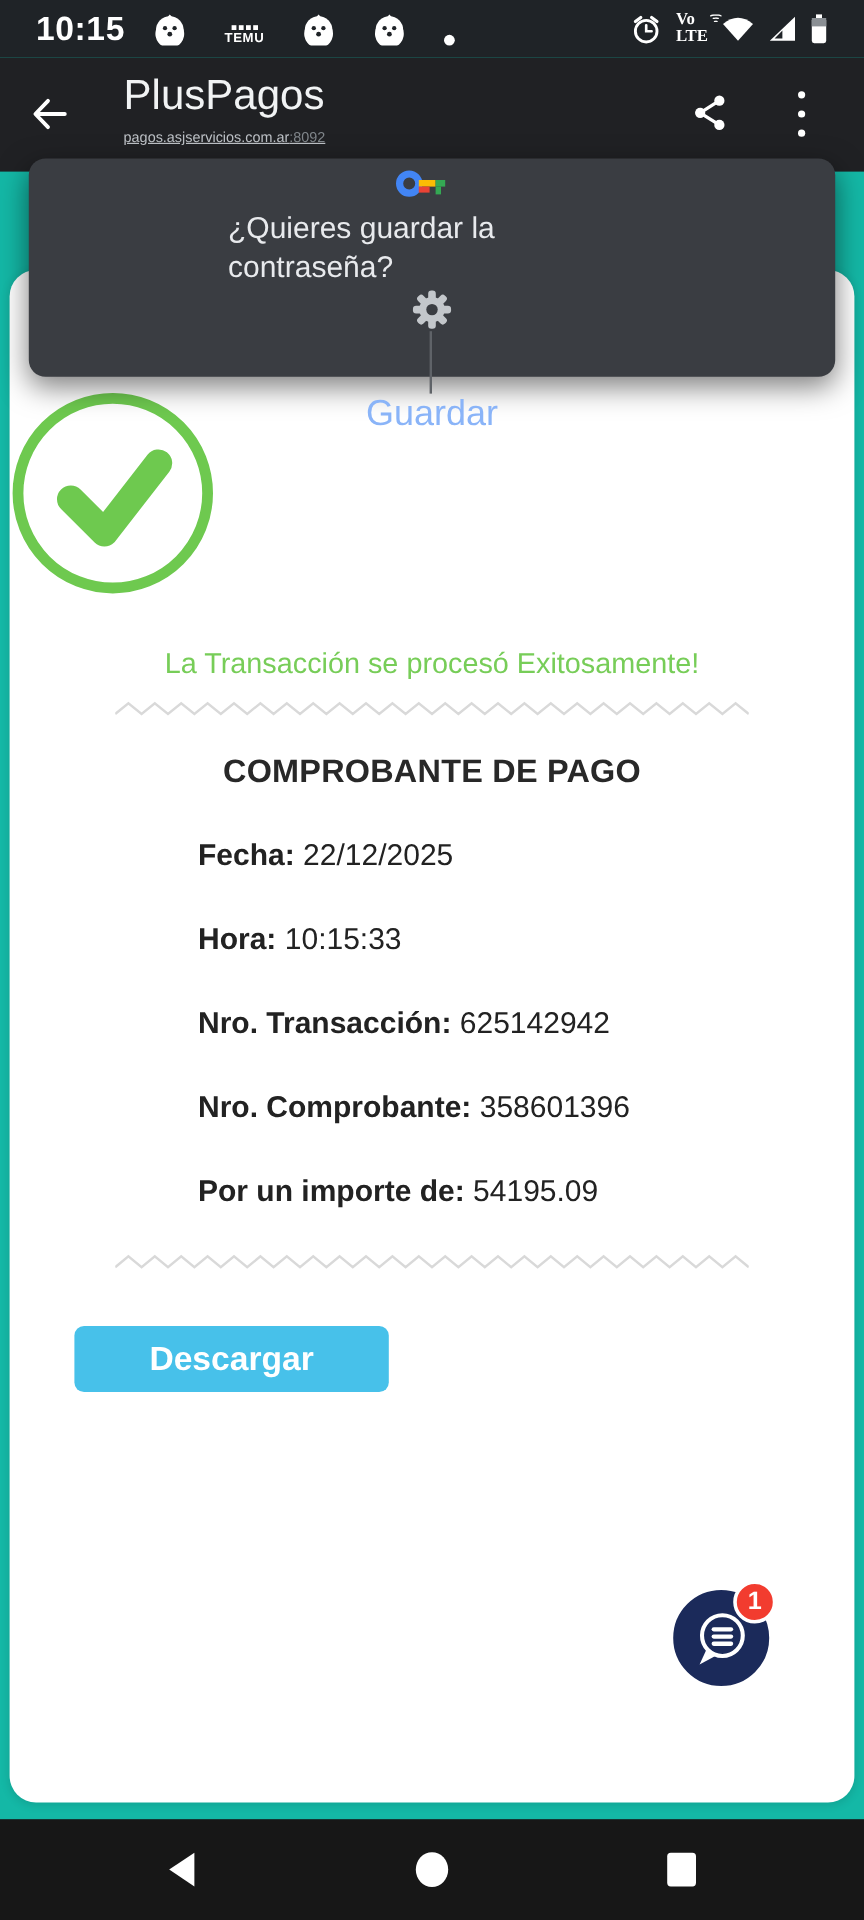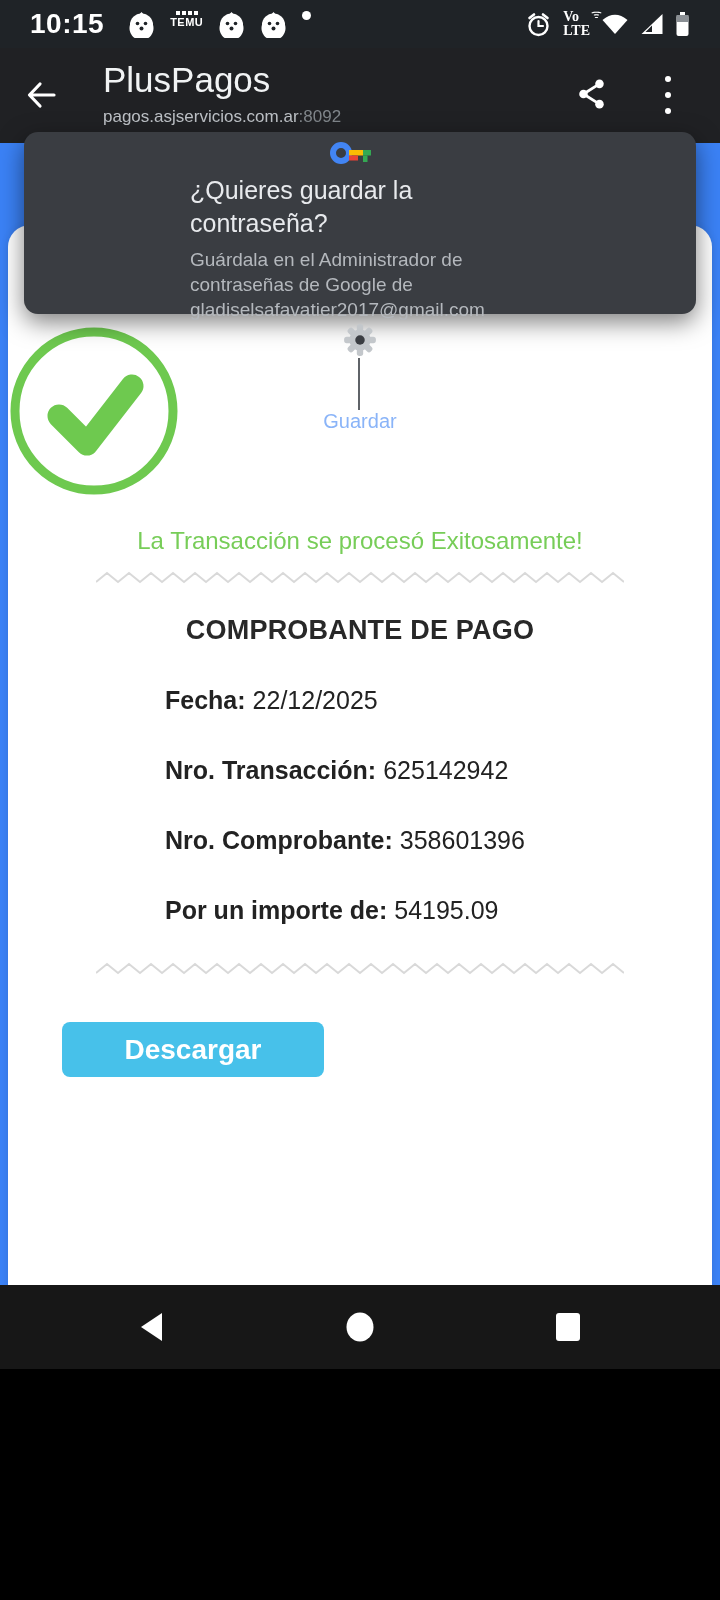--- a/index.html
+++ b/index.html
@@ -1,71 +1,71 @@
 <!DOCTYPE html>
 <html><head>
 <meta charset="utf-8">
 <style>
   html,body{margin:0;padding:0;background:#000;}
   *{box-sizing:border-box;}
   .phone{
-    position:relative;width:720px;height:1369px;overflow:hidden;
-    background:#3b82f6;font-family:"Liberation Sans",sans-serif;
+    position:relative;width:720px;height:1600px;overflow:hidden;
+    background:#14b8a6;font-family:"Liberation Sans",sans-serif;
     -webkit-font-smoothing:antialiased;
   }
   
   .status-bar{
     position:absolute;top:0;left:0;width:720px;height:48px;
     background:#1F2327;display:flex;align-items:center;padding:0 30px;color:#fff;z-index:10;
   }
   .sb-time{font-size:28px;font-weight:700;letter-spacing:.5px;}
-  .sb-left{display:flex;align-items:flex-start;gap:15px;margin-left:24px;}
+  .sb-left{display:flex;align-items:flex-end;gap:32px;margin-left:24px;}
   .notif-face{width:27px;height:27px;}
   .temu{display:flex;flex-direction:column;align-items:center;line-height:1;}
   .temu-top{display:flex;gap:2px;margin-bottom:2px;}
   .temu-top i{width:4px;height:4px;background:#fff;display:block;}
   .temu-label{font-size:11px;font-weight:700;letter-spacing:.5px;}
   .sb-dot{width:9px;height:9px;border-radius:50%;background:#fff;}
   .sb-right{display:flex;align-items:center;gap:11px;margin-left:auto;}
   .volte{display:flex;flex-direction:column;line-height:1;font-weight:700;position:relative;font-family:Liberation Serif, serif;}
   .volte span{font-size:14px;}
   .volte .waves{position:absolute;right:-12px;top:-2px;font-size:12px;font-weight:400;}
   
   .app-bar{
     position:absolute;top:48px;left:0;width:720px;height:95px;background:#202124;z-index:9;color:#fff;
   }
   .back-btn{position:absolute;left:24px;top:30px;width:34px;height:34px;background:none;border:none;padding:0;cursor:pointer;}
   .ab-titles{position:absolute;left:103px;top:12px;}
   .ab-title{font-size:35px;color:#F1F3F4;}
-  .ab-url{font-size:17px;margin-top:7px;color:#BDC1C6;}
+  .ab-url{font-size:12px;margin-top:7px;color:#BDC1C6;text-decoration:underline;}
   .ab-url .port{color:#80868B;}
   .share-btn{position:absolute;right:112px;top:30px;width:32px;height:32px;background:none;border:none;padding:0;cursor:pointer;}
   .menu-btn{position:absolute;right:42px;top:28px;width:20px;height:38px;background:none;border:none;padding:0;cursor:pointer;display:flex;flex-direction:column;align-items:center;justify-content:space-between;}
   .menu-btn i{width:6px;height:6px;border-radius:50%;background:#fff;display:block;}
   
   .pw-dialog{
     position:absolute;left:24px;top:132px;width:672px;height:182px;background:#3A3D42;
     border-radius:14px;z-index:20;display:flex;align-items:center;padding:0 24px;
     box-shadow:0 8px 24px rgba(0,0,0,.5);
     flex-direction:column;
   }
   .key-icon{flex:0 0 42px;margin-right:18px;}
   .pw-texts{flex:1;min-width:0;}
   .pw-title{width:340px;font-size:25px;line-height:33px;color:#E8EAED;}
   .pw-body{width:322px;font-size:19px;line-height:25px;color:#B4B8BD;margin-top:7px;}
   .gear-btn{background:none;border:none;padding:0;width:36px;height:36px;cursor:pointer;flex:0 0 auto;}
   .pw-divider{width:2px;height:52px;background:#5F6368;margin:0 18px 0 16px;flex:0 0 auto;}
-  .save-btn{background:none;border:none;padding:0 6px;font-size:20px;color:#8AB4F8;font-family:"Liberation Sans",sans-serif;cursor:pointer;flex:0 0 auto;}
+  .save-btn{background:none;border:none;padding:0 6px;font-size:30px;color:#8AB4F8;font-family:"Liberation Sans",sans-serif;cursor:pointer;flex:0 0 auto;}
   
   .card{
     position:absolute;left:8px;top:225px;width:704px;height:1277px;background:#fff;
     border-radius:22px;z-index:1;box-shadow:0 2px 8px rgba(0,0,0,.12);overflow:hidden;
   }
   .check-wrap{margin:100px auto 0;width:172px;height:172px;}
-  .success-msg{margin-top:26px;text-align:center;font-size:24px;color:#77CD58;}
+  .success-msg{margin-top:38px;text-align:center;font-size:24px;color:#77CD58;}
   .zigzag{display:block;margin:16px auto 0;width:528px;height:14px;}
   .zigzag2{margin-top:0;}
   .receipt-heading{margin-top:30px;text-align:center;font-size:27px;font-weight:700;color:#282828;letter-spacing:.2px;}
   .details{margin:36px 0 0 157px;width:398px;font-size:25px;line-height:37px;color:#222;}
   .detail-row{margin-bottom:33px;}
   .detail-row.extra-gap{margin-top:18px;}
   .detail-label{font-weight:700;margin-right:7px;}
   .buttons{margin-top:46px;display:flex;justify-content:space-between;padding:0 59px 0 54px;}
   .btn{height:55px;border:none;border-radius:8px;font-size:28px;font-weight:600;color:#fff;font-family:"Liberation Sans",sans-serif;cursor:pointer;}
   .btn-download{width:262px;background:#47C1EA;}
@@ -182,21 +182,20 @@
   <div class="pw-dialog">
     <svg class="key-icon" width="42" height="30" viewBox="0 0 42 30">
       <circle cx="11" cy="15" r="8" fill="none" stroke="#4285F4" stroke-width="6"></circle>
       <rect x="19" y="12" width="14" height="5.5" fill="#FBBC04"></rect>
       <rect x="19" y="17.5" width="9" height="5" fill="#EA4335"></rect>
       <rect x="33" y="12" width="8" height="5.5" fill="#34A853"></rect>
       <rect x="33" y="17.5" width="4.5" height="6.5" fill="#34A853"></rect>
     </svg>
     <div class="pw-texts">
       <div class="pw-title">¿Quieres guardar la contraseña?</div>
-      <div class="pw-body">Guárdala en el Administrador de contraseñas de Google de gladiselsafavatier2017@gmail.com</div>
     </div>
     <button class="gear-btn">
       <svg width="36" height="36" viewBox="0 0 34 34">
         <g fill="#C3C7CB">
           <rect x="14" y="2" width="6" height="30" rx="2.5"></rect>
           <rect x="14" y="2" width="6" height="30" rx="2.5" transform="rotate(45 17 17)"></rect>
           <rect x="14" y="2" width="6" height="30" rx="2.5" transform="rotate(90 17 17)"></rect>
           <rect x="14" y="2" width="6" height="30" rx="2.5" transform="rotate(135 17 17)"></rect>
           <circle cx="17" cy="17" r="10"></circle>
         </g>
@@ -216,20 +215,23 @@
     <svg class="zigzag" viewBox="0 0 528 14">
         <path fill="none" stroke="#D9D9D9" stroke-width="2" d="M0 11 L11 2 L22 11 L33 2 L44 11 L55 2 L66 11 L77 2 L88 11 L99 2 L110 11 L121 2 L132 11 L143 2 L154 11 L165 2 L176 11 L187 2 L198 11 L209 2 L220 11 L231 2 L242 11 L253 2 L264 11 L275 2 L286 11 L297 2 L308 11 L319 2 L330 11 L341 2 L352 11 L363 2 L374 11 L385 2 L396 11 L407 2 L418 11 L429 2 L440 11 L451 2 L462 11 L473 2 L484 11 L495 2 L506 11 L517 2 L528 11"></path>
       </svg>
     <div class="receipt-heading">COMPROBANTE DE PAGO</div>
 
     <div class="details">
       <div class="detail-row">
         <span class="detail-label">Fecha:</span><span class="detail-value">22/12/2025</span>
       </div>
       <div class="detail-row">
+        <span class="detail-label">Hora:</span><span class="detail-value">10:15:33</span>
+      </div>
+      <div class="detail-row">
         <span class="detail-label">Nro. Transacción:</span><span class="detail-value">625142942</span>
       </div>
       <div class="detail-row">
         <span class="detail-label">Nro. Comprobante:</span><span class="detail-value">358601396</span>
       </div>
       <div class="detail-row extra-gap">
         <span class="detail-label">Por un importe de:</span><span class="detail-value">54195.09</span>
       </div>
     </div>
 

